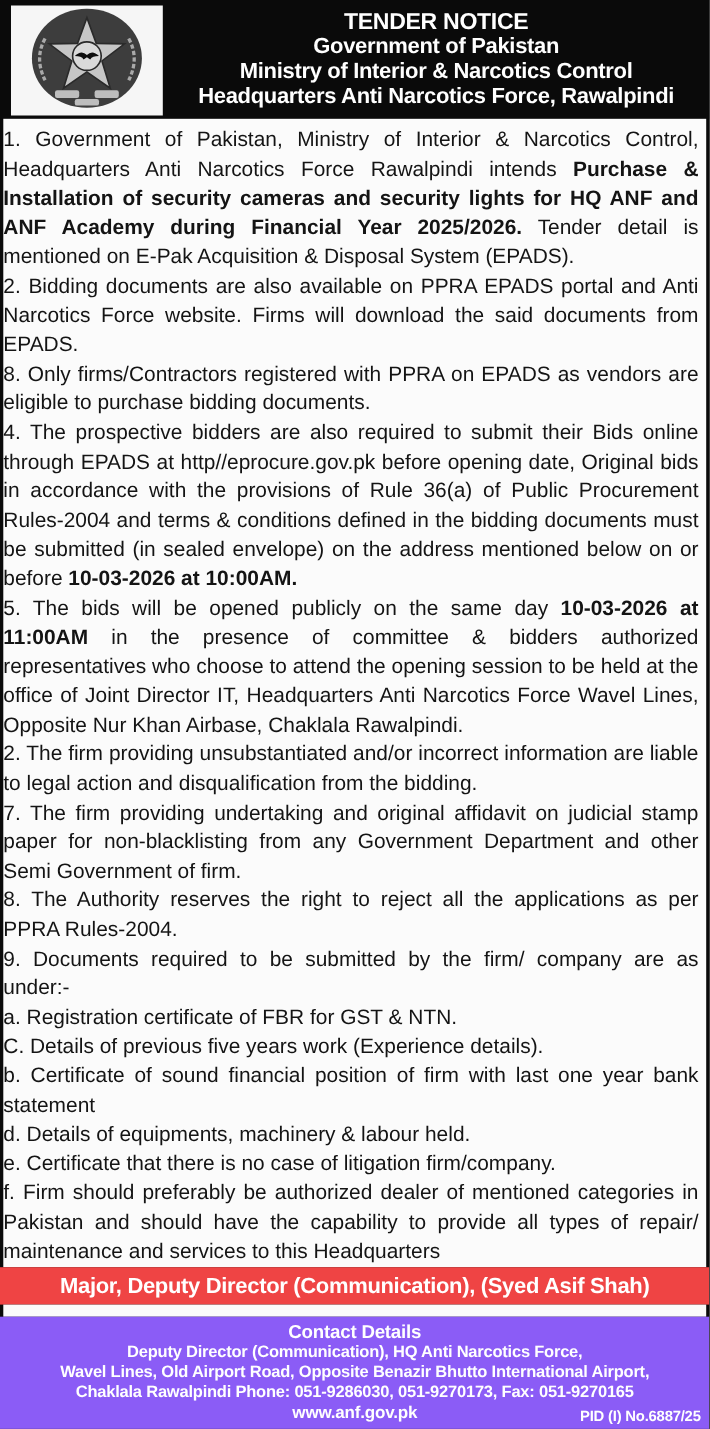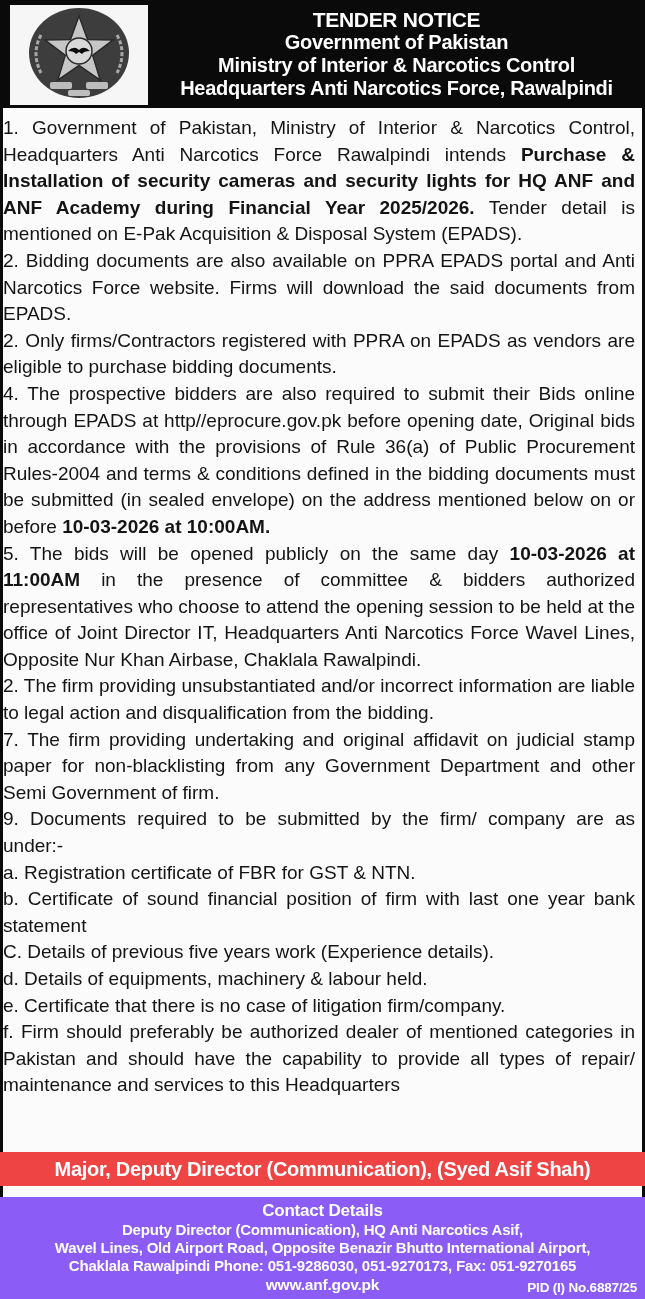--- a/index.html
+++ b/index.html
@@ -90,43 +90,44 @@
       <div class="ht-1">TENDER NOTICE</div>
       <div class="ht-2">Government of Pakistan</div>
       <div class="ht-3">Ministry of Interior &amp; Narcotics Control</div>
       <div class="ht-4">Headquarters Anti Narcotics Force, Rawalpindi</div>
     </div>
   </div>
 
   <div class="main">
       <p class="para"><span>1. Government of Pakistan, Ministry of Interior &amp; Narcotics Control, Headquarters Anti Narcotics Force Rawalpindi intends </span><span class="b">Purchase &amp; Installation of security cameras and security lights for HQ ANF and ANF Academy during Financial Year 2025/2026.</span><span> Tender detail is mentioned on E-Pak Acquisition &amp; Disposal System (EPADS).</span></p>
       <p class="para"><span>2. Bidding documents are also available on PPRA EPADS portal and Anti Narcotics Force website. Firms will download the said documents from EPADS.</span></p>
-      <p class="para"><span>2. Only firms/Contractors registered with PPRA on EPADS as vendors are eligible to purchase bidding documents.</span></p>
+      <p class="para"><span>8. Only firms/Contractors registered with PPRA on EPADS as vendors are eligible to purchase bidding documents.</span></p>
       <p class="para"><span>4. The prospective bidders are also required to submit their Bids online through EPADS at http//eprocure.gov.pk before opening date, Original bids in accordance with the provisions of Rule 36(a) of Public Procurement Rules-2004 and terms &amp; conditions defined in the bidding documents must be submitted (in sealed envelope) on the address mentioned below on or before </span><span class="b">10-03-2026 at 10:00AM.</span></p>
       <p class="para"><span>5. The bids will be opened publicly on the same day </span><span class="b">10-03-2026 at 11:00AM</span><span> in the presence of committee &amp; bidders authorized representatives who choose to attend the opening session to be held at the office of Joint Director IT, Headquarters Anti Narcotics Force Wavel Lines, Opposite Nur Khan Airbase, Chaklala Rawalpindi.</span></p>
       <p class="para"><span>2. The firm providing unsubstantiated and/or incorrect information are liable to legal action and disqualification from the bidding.</span></p>
       <p class="para"><span>7. The firm providing undertaking and original affidavit on judicial stamp paper for non-blacklisting from any Government Department and other Semi Government of firm.</span></p>
+      <p class="para"><span>8. The Authority reserves the right to reject all the applications as per PPRA Rules-2004.</span></p>
       <p class="para"><span>9. Documents required to be submitted by the firm/ company are as under:-</span></p>
       <p class="para"><span>a. Registration certificate of FBR for GST &amp; NTN.</span></p>
+      <p class="para"><span>C. Details of previous five years work (Experience details).</span></p>
       <p class="para"><span>b. Certificate of sound financial position of firm with last one year bank statement</span></p>
-      <p class="para"><span>C. Details of previous five years work (Experience details).</span></p>
       <p class="para"><span>d. Details of equipments, machinery &amp; labour held.</span></p>
       <p class="para"><span>e. Certificate that there is no case of litigation firm/company.</span></p>
       <p class="para"><span>f. Firm should preferably be authorized dealer of mentioned categories in Pakistan and should have the capability to provide all types of repair/ maintenance and services to this Headquarters</span></p>
     </div>
 
   <div class="sig-bar">
     <span>Major, Deputy Director (Communication), (Syed Asif Shah)</span>
   </div>
 
   <div class="gap-strip"></div>
 
   <div class="footer">
     <div class="footer-title">Contact Details</div>
-    <div class="footer-line">Deputy Director (Communication), HQ Anti Narcotics Asif,</div>
+    <div class="footer-line">Deputy Director (Communication), HQ Anti Narcotics Force,</div>
     <div class="footer-line">Wavel Lines, Old Airport Road, Opposite Benazir Bhutto International Airport,</div>
     <div class="footer-line">Chaklala Rawalpindi Phone: 051-9286030, 051-9270173, Fax: 051-9270165</div>
     <div class="footer-last">
       <span>www.anf.gov.pk</span>
       <span class="footer-pid">PID (I) No.6887/25</span>
     </div>
   </div>
 
 </div>
 

